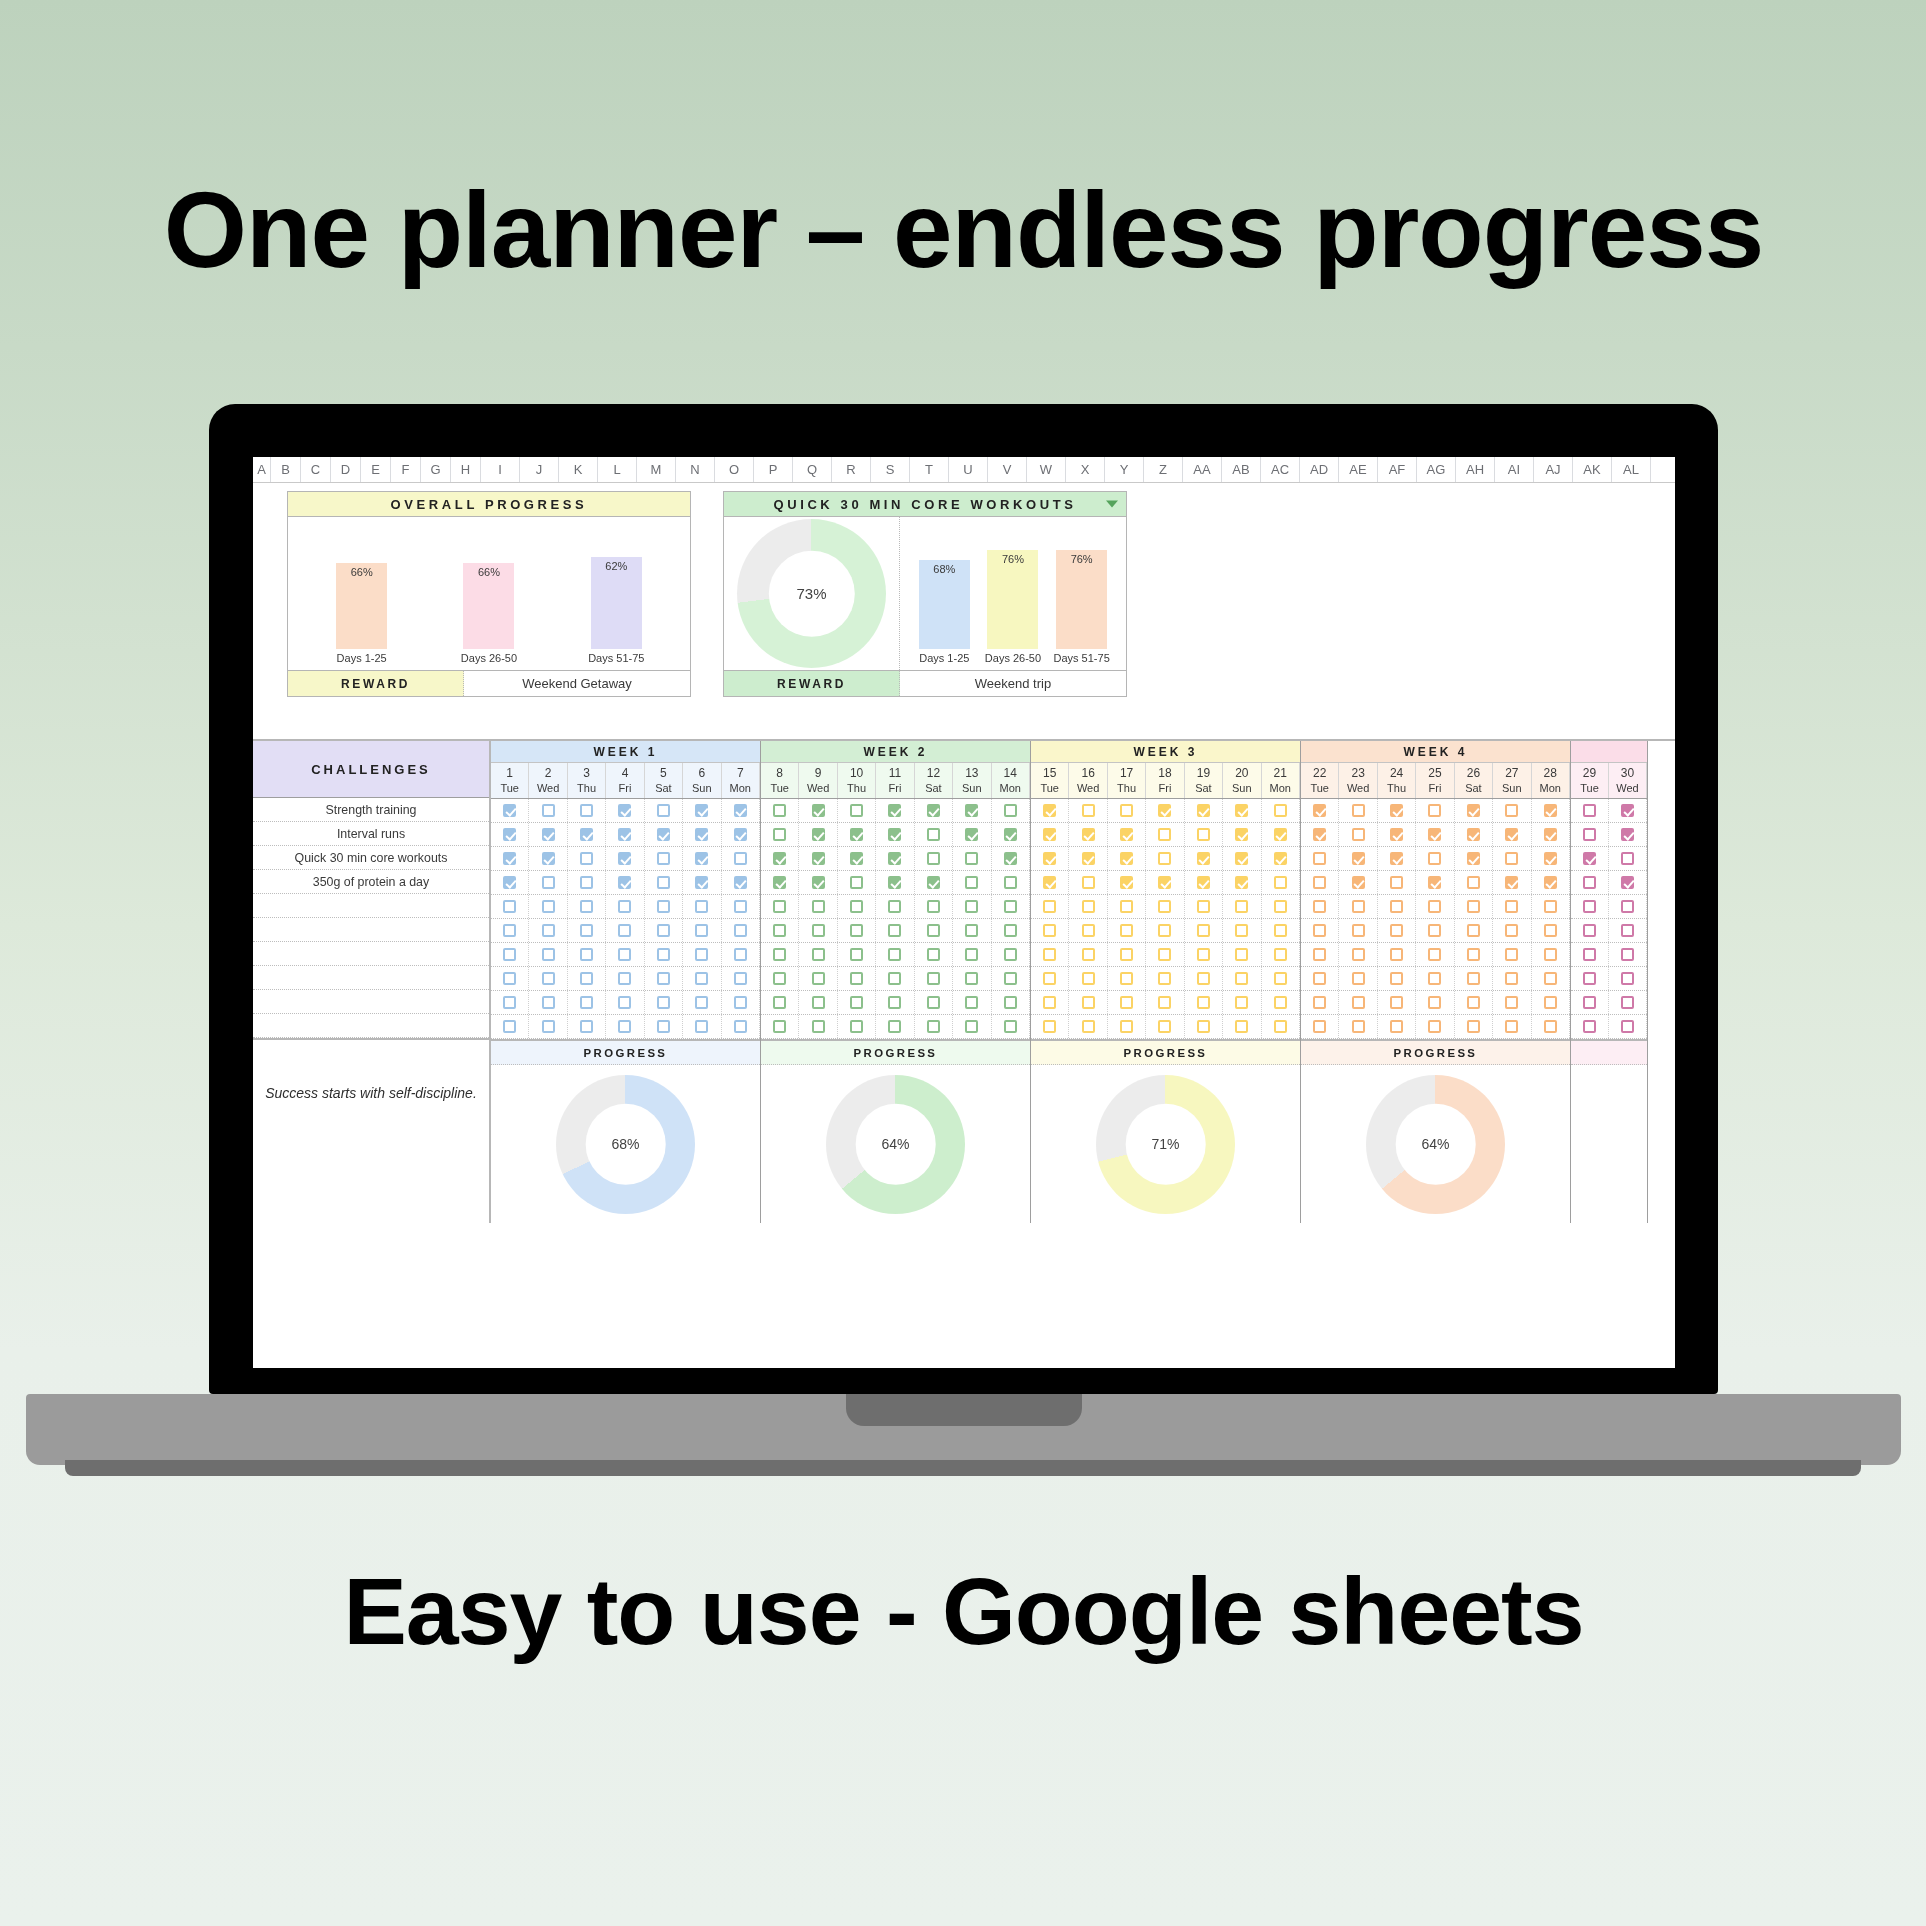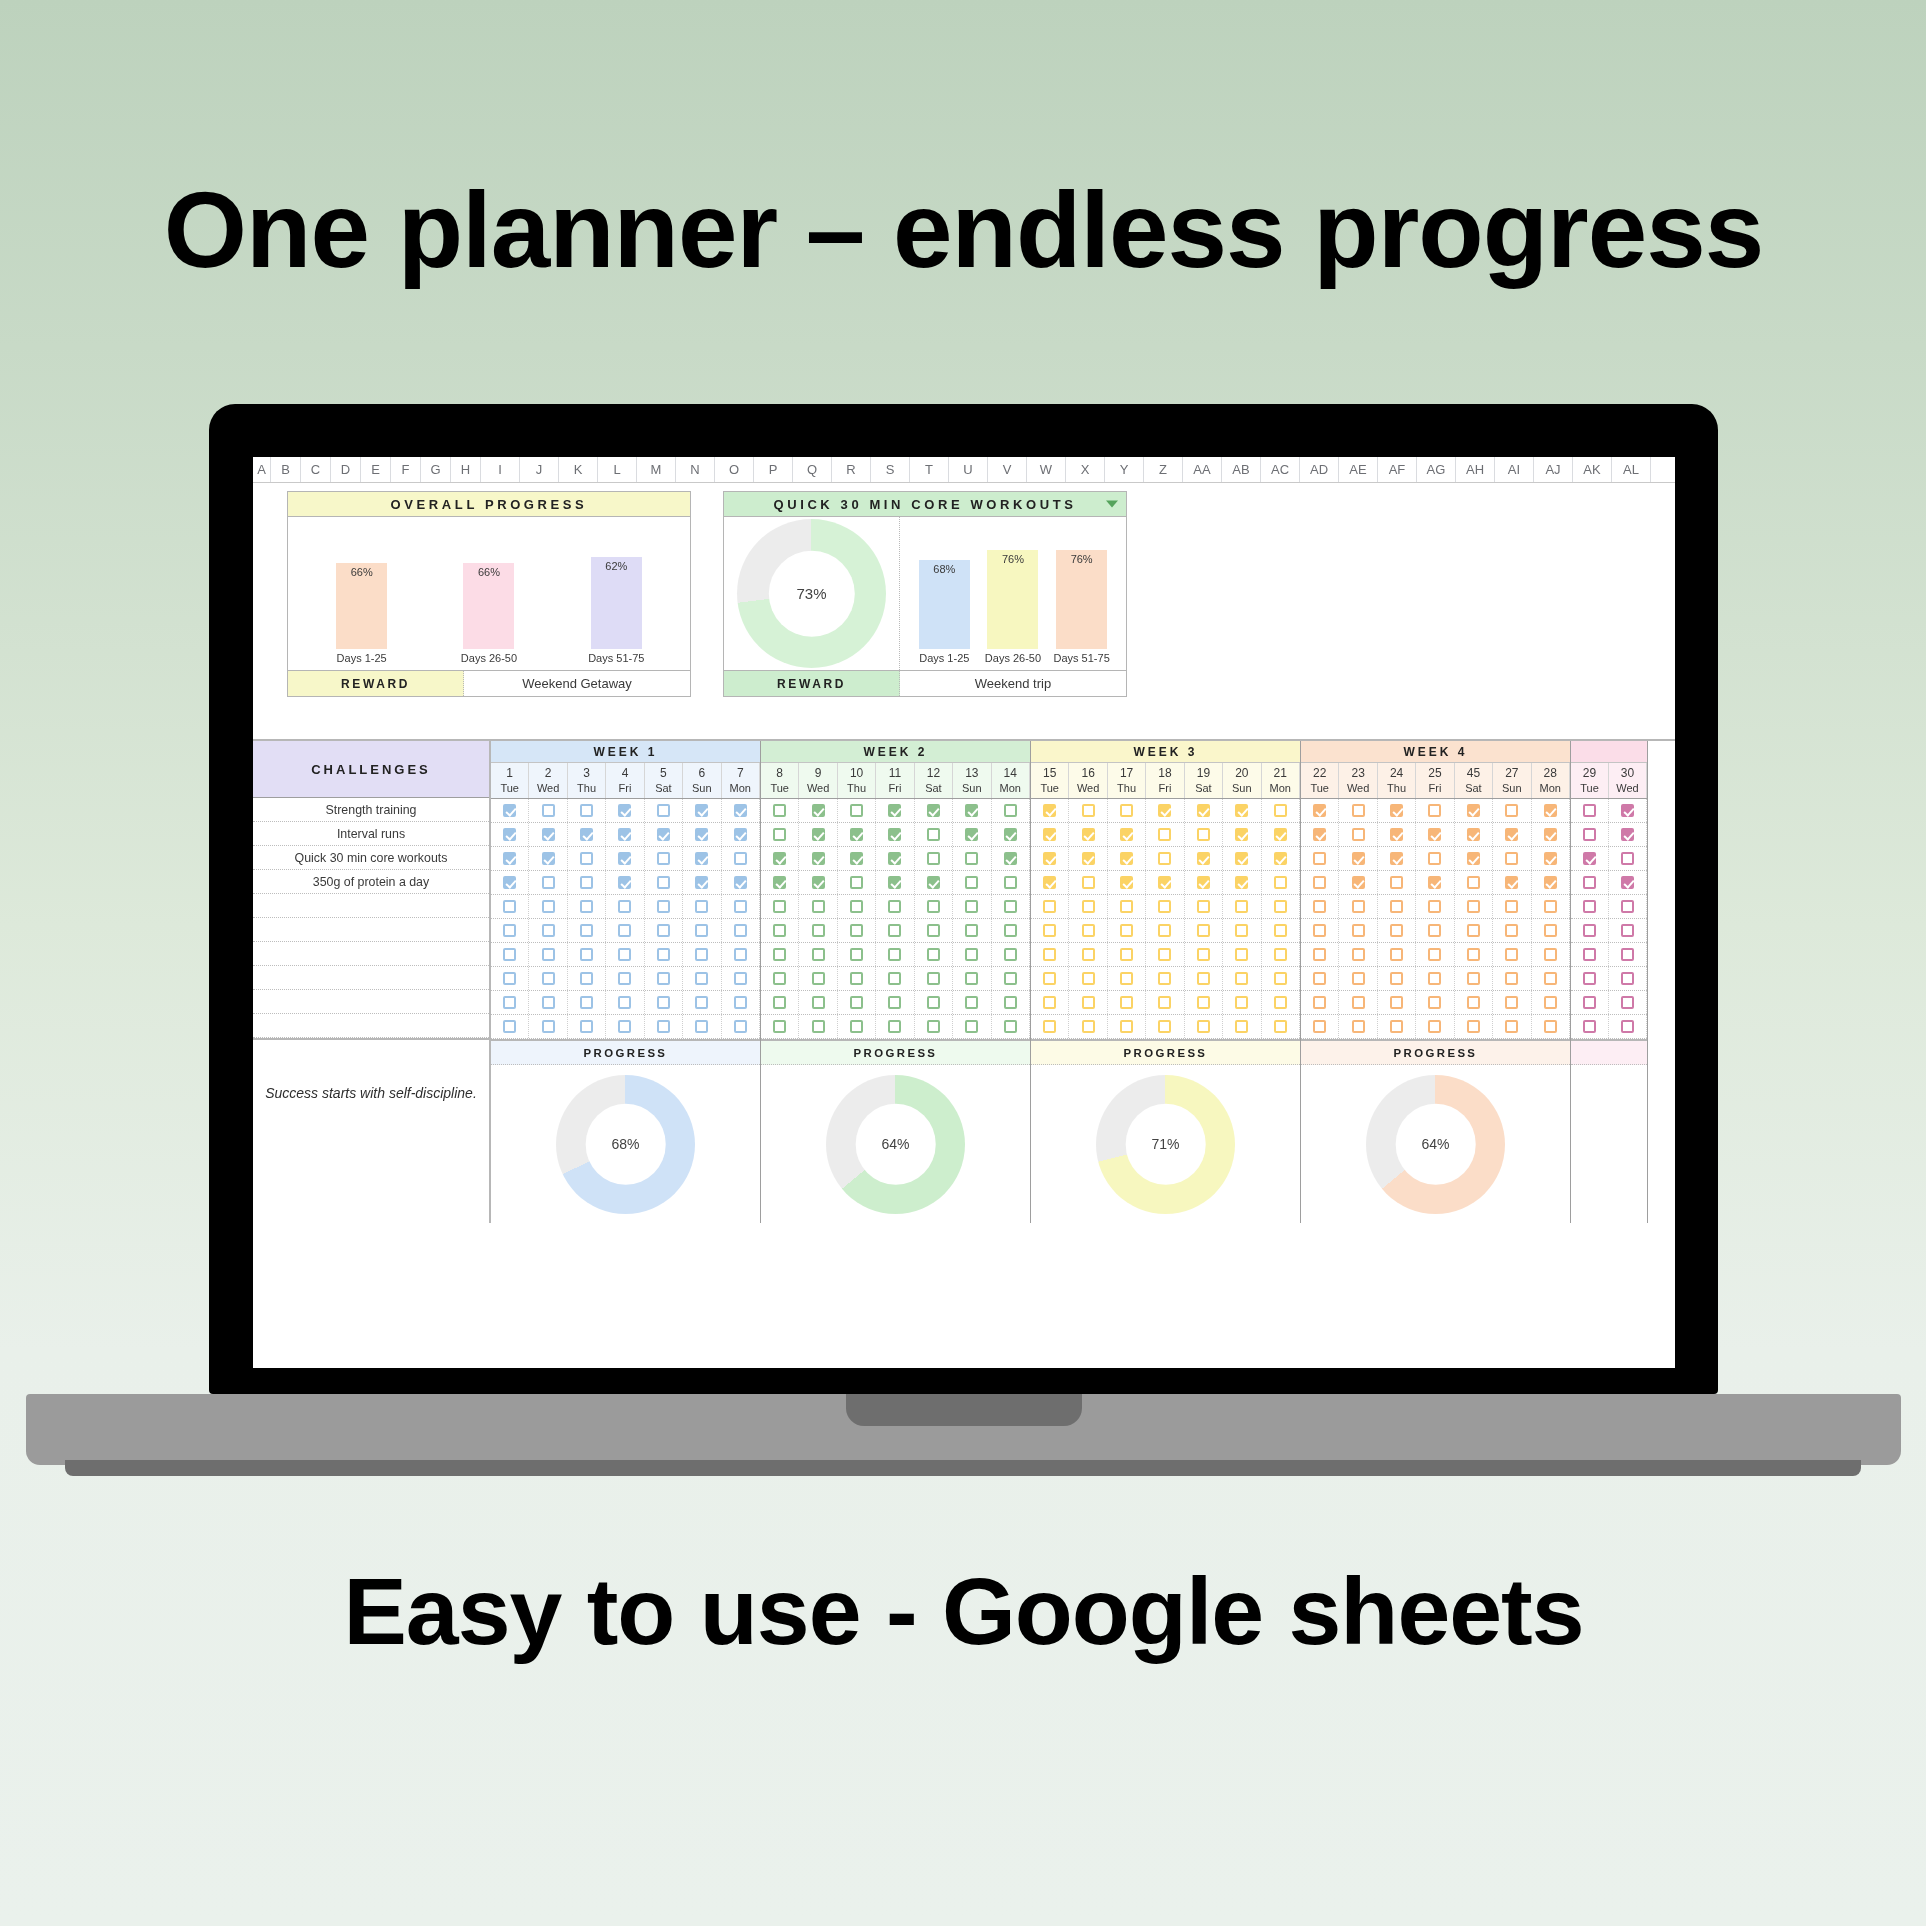--- a/index.html
+++ b/index.html
@@ -1110,21 +1110,21 @@
                   </div>
                   <div class="daycell">
                     <div class="dnum">24</div>
                     <div class="dname">Thu</div>
                   </div>
                   <div class="daycell">
                     <div class="dnum">25</div>
                     <div class="dname">Fri</div>
                   </div>
                   <div class="daycell">
-                    <div class="dnum">45</div>
+                    <div class="dnum">26</div>
                     <div class="dname">Sat</div>
                   </div>
                   <div class="daycell">
                     <div class="dnum">27</div>
                     <div class="dname">Sun</div>
                   </div>
                   <div class="daycell">
                     <div class="dnum">28</div>
                     <div class="dname">Mon</div>
                   </div>

